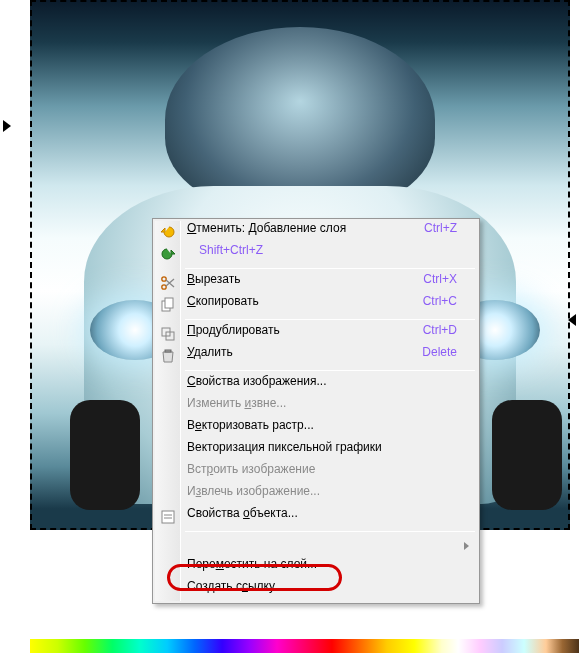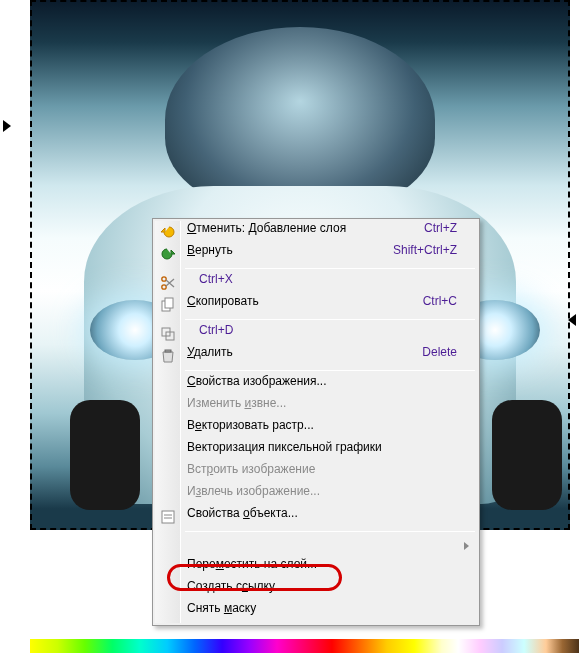--- a/index.html
+++ b/index.html
@@ -97,21 +97,21 @@
       background: #d0d0d0;
       border-bottom: 1px solid #fff;
     }
     .mi-icon {
       position: absolute; left: 5px; top: 3px;
       width: 16px; height: 16px;
       display: flex; align-items: center; justify-content: center;
     }
     .mi-label { flex: 1; white-space: nowrap; }
     .mi-label u { text-decoration: underline; }
-    .mi-shortcut { color: #4c1d95; margin-left: 12px; }
+    .mi-shortcut { color: #8b5cf6; margin-left: 12px; }
     .mi-arrow {
       position: absolute; right: 8px; top: 7px;
       width: 0; height: 0;
       border-top: 4px solid transparent;
       border-bottom: 4px solid transparent;
       border-left: 5px solid #000;
     }
     .menu-item.disabled .mi-arrow { border-left-color: #8a8a8a; }
 
     .highlight-oval {
@@ -153,52 +153,53 @@
       </span>
       <span class="mi-label"><u>О</u>тменить: Добавление слоя</span>
       <span class="mi-shortcut">Ctrl+Z</span>
     </div>
     <div class="menu-item">
       <span class="mi-icon">
         <svg class="ico" viewBox="0 0 16 16">
           <path d="M7 3 A5 5 0 1 0 12 8 L15 8 L11 4 L11 8" fill="#3a9a3a" stroke="#1a6a1a" stroke-width="1"></path>
         </svg>
       </span>
-      <span class="mi-label"><u>В</u>ернуть</span>
       <span class="mi-shortcut">Shift+Ctrl+Z</span>
     </div>
     <div class="menu-sep"></div>
     <div class="menu-item">
       <span class="mi-icon">
         <svg class="ico" viewBox="0 0 16 16">
           <circle cx="4" cy="4" r="2.2" fill="none" stroke="#c06000" stroke-width="1.3"></circle>
           <circle cx="4" cy="12" r="2.2" fill="none" stroke="#c06000" stroke-width="1.3"></circle>
           <path d="M6 5 L14 12 M6 11 L14 4" stroke="#888" stroke-width="1.3"></path>
         </svg>
       </span>
+      <span class="mi-label"><u>В</u>ырезать</span>
       <span class="mi-shortcut">Ctrl+X</span>
     </div>
     <div class="menu-item">
       <span class="mi-icon">
         <svg class="ico" viewBox="0 0 16 16">
           <rect x="2" y="4" width="8" height="10" fill="#fff" stroke="#888"></rect>
           <rect x="5" y="1" width="8" height="10" fill="#fff" stroke="#888"></rect>
         </svg>
       </span>
       <span class="mi-label"><u>С</u>копировать</span>
       <span class="mi-shortcut">Ctrl+C</span>
     </div>
     <div class="menu-sep"></div>
     <div class="menu-item">
       <span class="mi-icon">
         <svg class="ico" viewBox="0 0 16 16">
           <rect x="2" y="2" width="8" height="8" fill="none" stroke="#888"></rect>
           <rect x="6" y="6" width="8" height="8" fill="none" stroke="#888"></rect>
         </svg>
       </span>
+      <span class="mi-label"><u>П</u>родублировать</span>
       <span class="mi-shortcut">Ctrl+D</span>
     </div>
     <div class="menu-item">
       <span class="mi-icon">
         <svg class="ico" viewBox="0 0 16 16">
           <path d="M3 4 h10 l-1 10 h-8 z" fill="#e0e0e0" stroke="#888"></path>
           <rect x="5" y="2" width="6" height="2" fill="#aaa" stroke="#666"></rect>
         </svg>
       </span>
       <span class="mi-label"><u>У</u>далить</span>
@@ -245,19 +246,15 @@
       <span class="mi-arrow"></span>
     </div>
     <div class="menu-item">
       <span class="mi-icon"></span>
       <span class="mi-label">Пере<u>м</u>естить на слой...</span>
     </div>
     <div class="menu-item">
       <span class="mi-icon"></span>
       <span class="mi-label">Создать с<u>с</u>ылку</span>
     </div>
-    <div class="menu-item">
-      <span class="mi-icon"></span>
-      <span class="mi-label">Снять <u>м</u>аску</span>
-    </div>
   </div>
 
 <div class="highlight-oval"></div>
 
 </body></html>

